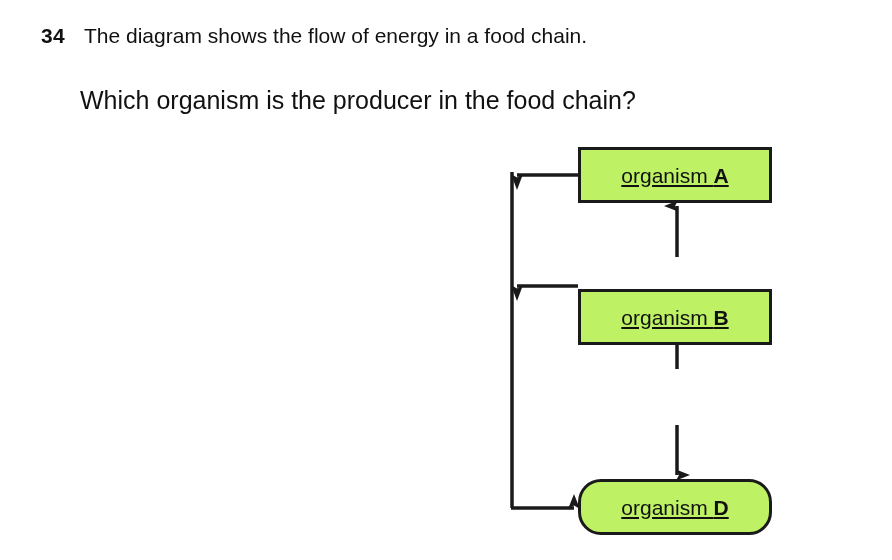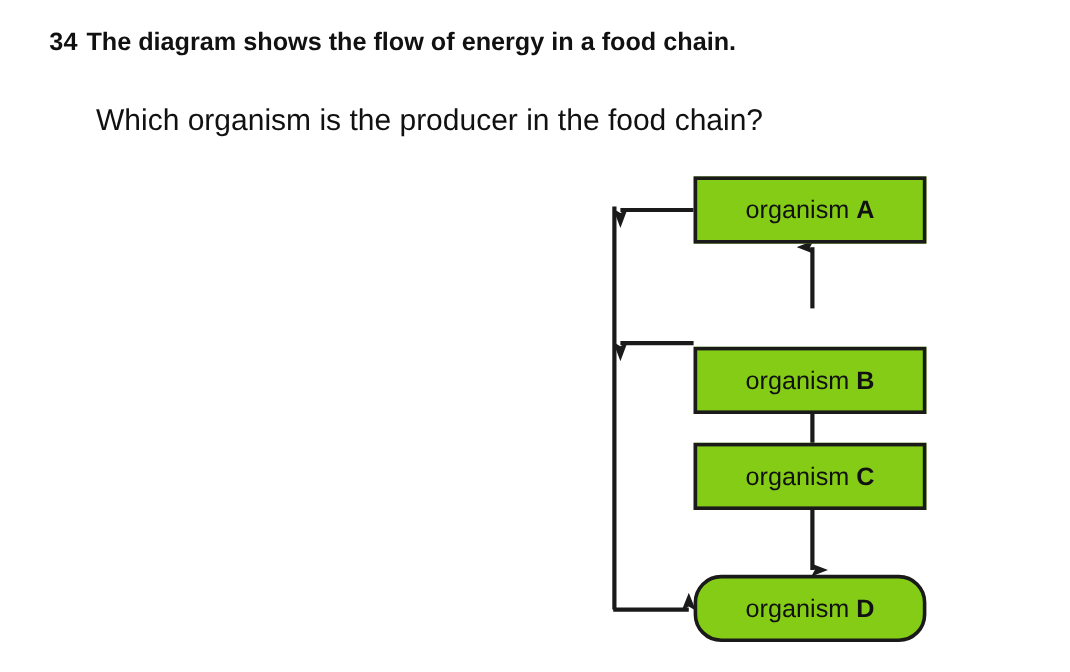--- a/index.html
+++ b/index.html
@@ -28,24 +28,24 @@
     position: absolute;
     left: 28px;
     top: 24px;
     font-size: 21px;
     font-weight: bold;
     letter-spacing: 0.2px;
     margin-left: 13px;
   }
   .q-line1 {
     position: absolute;
-    left: 72px;
+    left: 84px;
     top: 24px;
     font-size: 21px;
-    font-weight: bold;
+    font-weight: normal;
     white-space: nowrap;
   }
   .q-line2 {
     position: absolute;
     left: 80px;
     top: 86px;
     font-size: 25px;
     font-weight: normal;
     white-space: nowrap;
   }
@@ -58,25 +58,26 @@
     width: 892px;
     height: 560px;
   }
   .organism-box {
     position: absolute;
     left: 578px;
     width: 194px;
     height: 56px;
     box-sizing: border-box;
     border: 3px solid #1a1a1a;
-    background: #84cc16;
+    background: #bef264;
     display: flex;
     align-items: center;
     justify-content: center;
     z-index: 3;
+    text-decoration: underline;
   }
   .organism-label {
     font-size: 21px;
     font-weight: normal;
     white-space: nowrap;
     line-height: 1;
   }
   .organism-label b {
     font-weight: bold;
   }
@@ -139,21 +140,18 @@
   </svg>
 
   <div class="organism-box" id="box-a">
     <span class="organism-label"><span>organism </span><b>A</b></span>
   </div>
 
   <div class="organism-box" id="box-b">
     <span class="organism-label"><span>organism </span><b>B</b></span>
   </div>
 
-  <div class="organism-box" id="box-c">
-    <span class="organism-label"><span>organism </span><b>C</b></span>
-  </div>
 
   <div class="organism-box" id="box-d">
     <span class="organism-label"><span>organism </span><b>D</b></span>
   </div>
 
 </div>
 
 </body></html>

